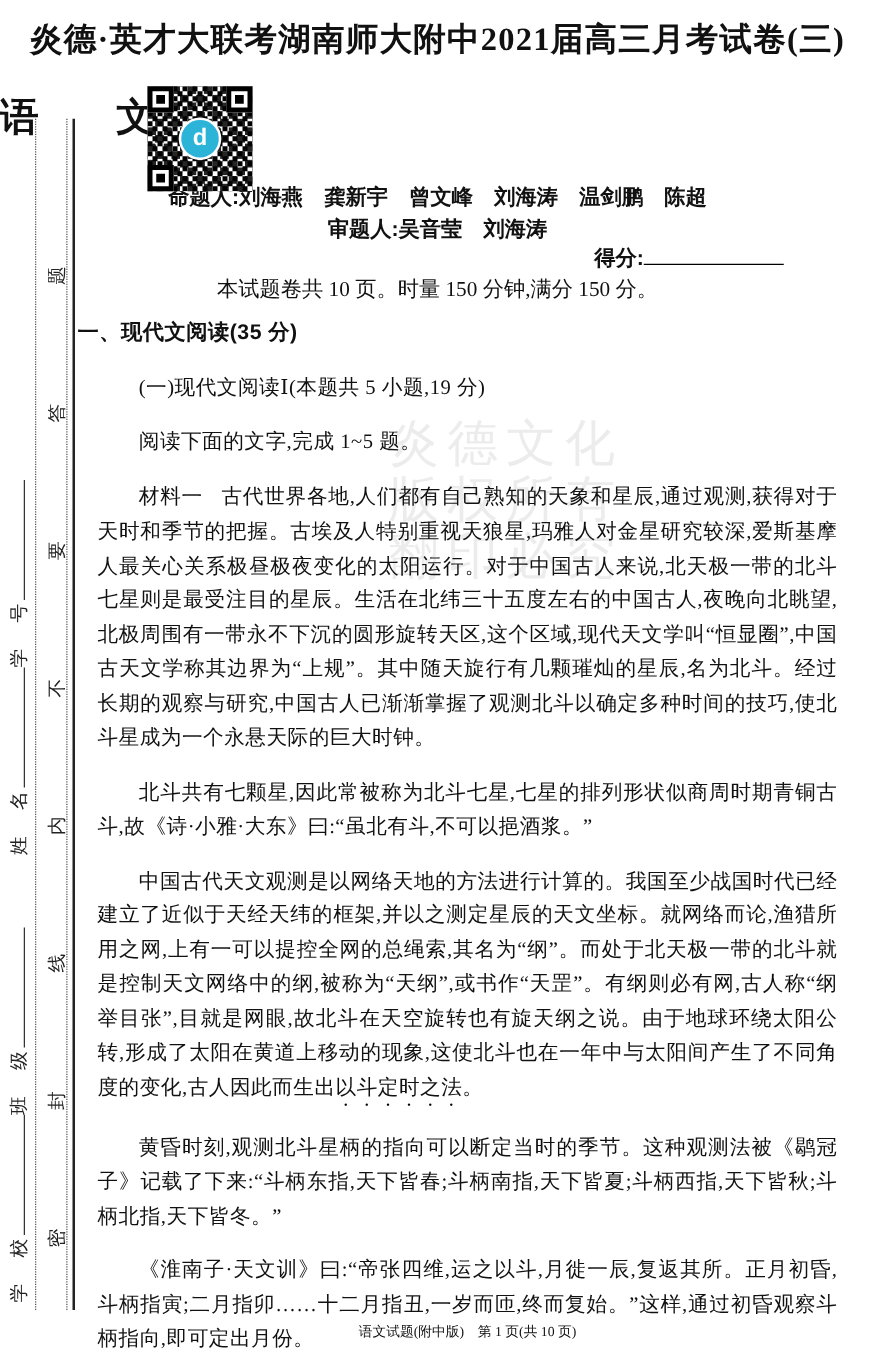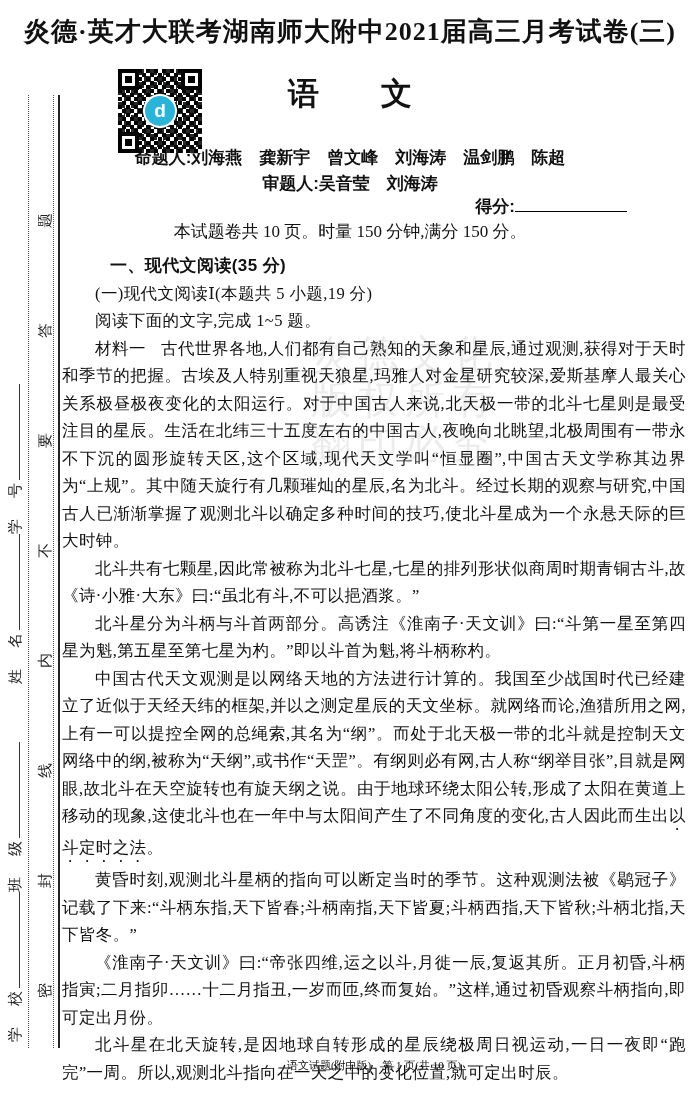--- a/index.html
+++ b/index.html
@@ -51,35 +51,35 @@
   }
   .qr .fp{position:absolute;width:21px;height:21px;border:4px solid #000;background:#fff;box-sizing:border-box;}
   .qr .fp::after{content:"";position:absolute;inset:3px;background:#000;}
   .fp.tl{left:0;top:0;} .fp.tr{right:0;top:0;} .fp.bl{left:0;bottom:0;}
   .qr .logo{
     position:absolute;left:50%;top:50%;width:30px;height:30px;margin:-17px 0 0 -17px;
     border-radius:50%;background:#2bb3d8;border:2px solid #fff;
     color:#fff;font-weight:bold;text-align:center;line-height:29px;font-size:19px;
     font-family:"Liberation Sans","DejaVu Sans",sans-serif;
   }
-  .subject{margin-top:24px;text-align:center;font-size:31px;font-weight:bold;}
+  .subject{margin-top:24px;text-align:left;font-size:31px;font-weight:bold;}
   .setters{margin-top:30px;text-align:center;font-size:17px;font-weight:bold;line-height:26px;
     font-family:"Liberation Sans","DejaVu Sans",sans-serif;}
   .reviewers{text-align:center;font-size:17px;font-weight:bold;line-height:25px;
     font-family:"Liberation Sans","DejaVu Sans",sans-serif;}
   .score{font-size:17px;font-weight:bold;line-height:21px;text-align:right;padding-right:73px;
     font-family:"Liberation Sans","DejaVu Sans",sans-serif;}
   .score-line{display:inline-block;width:112px;height:14px;border-bottom:1.5px solid #000;}
   .info{margin-top:3px;text-align:center;font-size:17px;line-height:24px;}
   
   .main{margin:8px 14px 0 62px;width:624px;font-size:16.5px;line-height:27.5px;
     text-align:justify;letter-spacing:0.4px;}
   .main .section{font-weight:bold;font-family:"Liberation Sans","DejaVu Sans",sans-serif;
-    font-size:17px;margin-left:48px;}
-  .main p{margin:0;text-indent:2em;}
+    font-size:17px;}
+  .main p{margin:16px;text-indent:2em;}
   .main .lead{font-weight:normal;margin-right:0.9em;
     font-family:"Liberation Sans","DejaVu Sans",sans-serif;}
   .emph{
     -webkit-text-emphasis:filled dot #000;
     -webkit-text-emphasis-position:under;
     text-emphasis:filled dot #000;
     text-emphasis-position:under left;
   }
   .footer{
     position:absolute;left:62px;top:1058px;width:624px;
@@ -124,21 +124,20 @@
     </div>
     <div class="info">本试题卷共 10 页。时量 150 分钟,满分 150 分。</div>
 
     <div class="main">
       <div class="section">一、现代文阅读(35 分)</div>
       <p>(一)现代文阅读Ⅰ(本题共 5 小题,19 分)</p>
       <p>阅读下面的文字,完成 1~5 题。</p>
 
       <p><span class="lead">材料一</span><span>古代世界各地,人们都有自己熟知的天象和星辰,通过观测,获得对于天时和季节的把握。古埃及人特别重视天狼星,玛雅人对金星研究较深,爱斯基摩人最关心关系极昼极夜变化的太阳运行。对于中国古人来说,北天极一带的北斗七星则是最受注目的星辰。生活在北纬三十五度左右的中国古人,夜晚向北眺望,北极周围有一带永不下沉的圆形旋转天区,这个区域,现代天文学叫“恒显圈”,中国古天文学称其边界为“上规”。其中随天旋行有几颗璀灿的星辰,名为北斗。经过长期的观察与研究,中国古人已渐渐掌握了观测北斗以确定多种时间的技巧,使北斗星成为一个永悬天际的巨大时钟。</span></p>
       <p>北斗共有七颗星,因此常被称为北斗七星,七星的排列形状似商周时期青铜古斗,故《诗·小雅·大东》曰:“虽北有斗,不可以挹酒浆。”</p>
-      <p>北斗星分为斗柄与斗首两部分。高诱注《淮南子·天文训》曰:“斗第一星至第四星为魁,第五星至第七星为杓。”即以斗首为魁,将斗柄称杓。</p>
       <p><span>中国古代天文观测是以网络天地的方法进行计算的。我国至少战国时代已经建立了近似于天经天纬的框架,并以之测定星辰的天文坐标。就网络而论,渔猎所用之网,上有一可以提控全网的总绳索,其名为“纲”。而处于北天极一带的北斗就是控制天文网络中的纲,被称为“天纲”,或书作“天罡”。有纲则必有网,古人称“纲举目张”,目就是网眼,故北斗在天空旋转也有旋天纲之说。由于地球环绕太阳公转,形成了太阳在黄道上移动的现象,这使北斗也在一年中与太阳间产生了不同角度的变化,古人因此而生出</span><span class="emph">以斗定时之法</span><span>。</span></p>
       <p>黄昏时刻,观测北斗星柄的指向可以断定当时的季节。这种观测法被《鹖冠子》记载了下来:“斗柄东指,天下皆春;斗柄南指,天下皆夏;斗柄西指,天下皆秋;斗柄北指,天下皆冬。”</p>
       <p>《淮南子·天文训》曰:“帝张四维,运之以斗,月徙一辰,复返其所。正月初昏,斗柄指寅;二月指卯……十二月指丑,一岁而匝,终而复始。”这样,通过初昏观察斗柄指向,即可定出月份。</p>
       <p>北斗星在北天旋转,是因地球自转形成的星辰绕极周日视运动,一日一夜即“跑完”一周。所以,观测北斗指向在一天之中的变化位置,就可定出时辰。</p>
 
     </div>
   </div>
 
   <div class="footer">语文试题(附中版)　第 1 页(共 10 页)</div>
 

